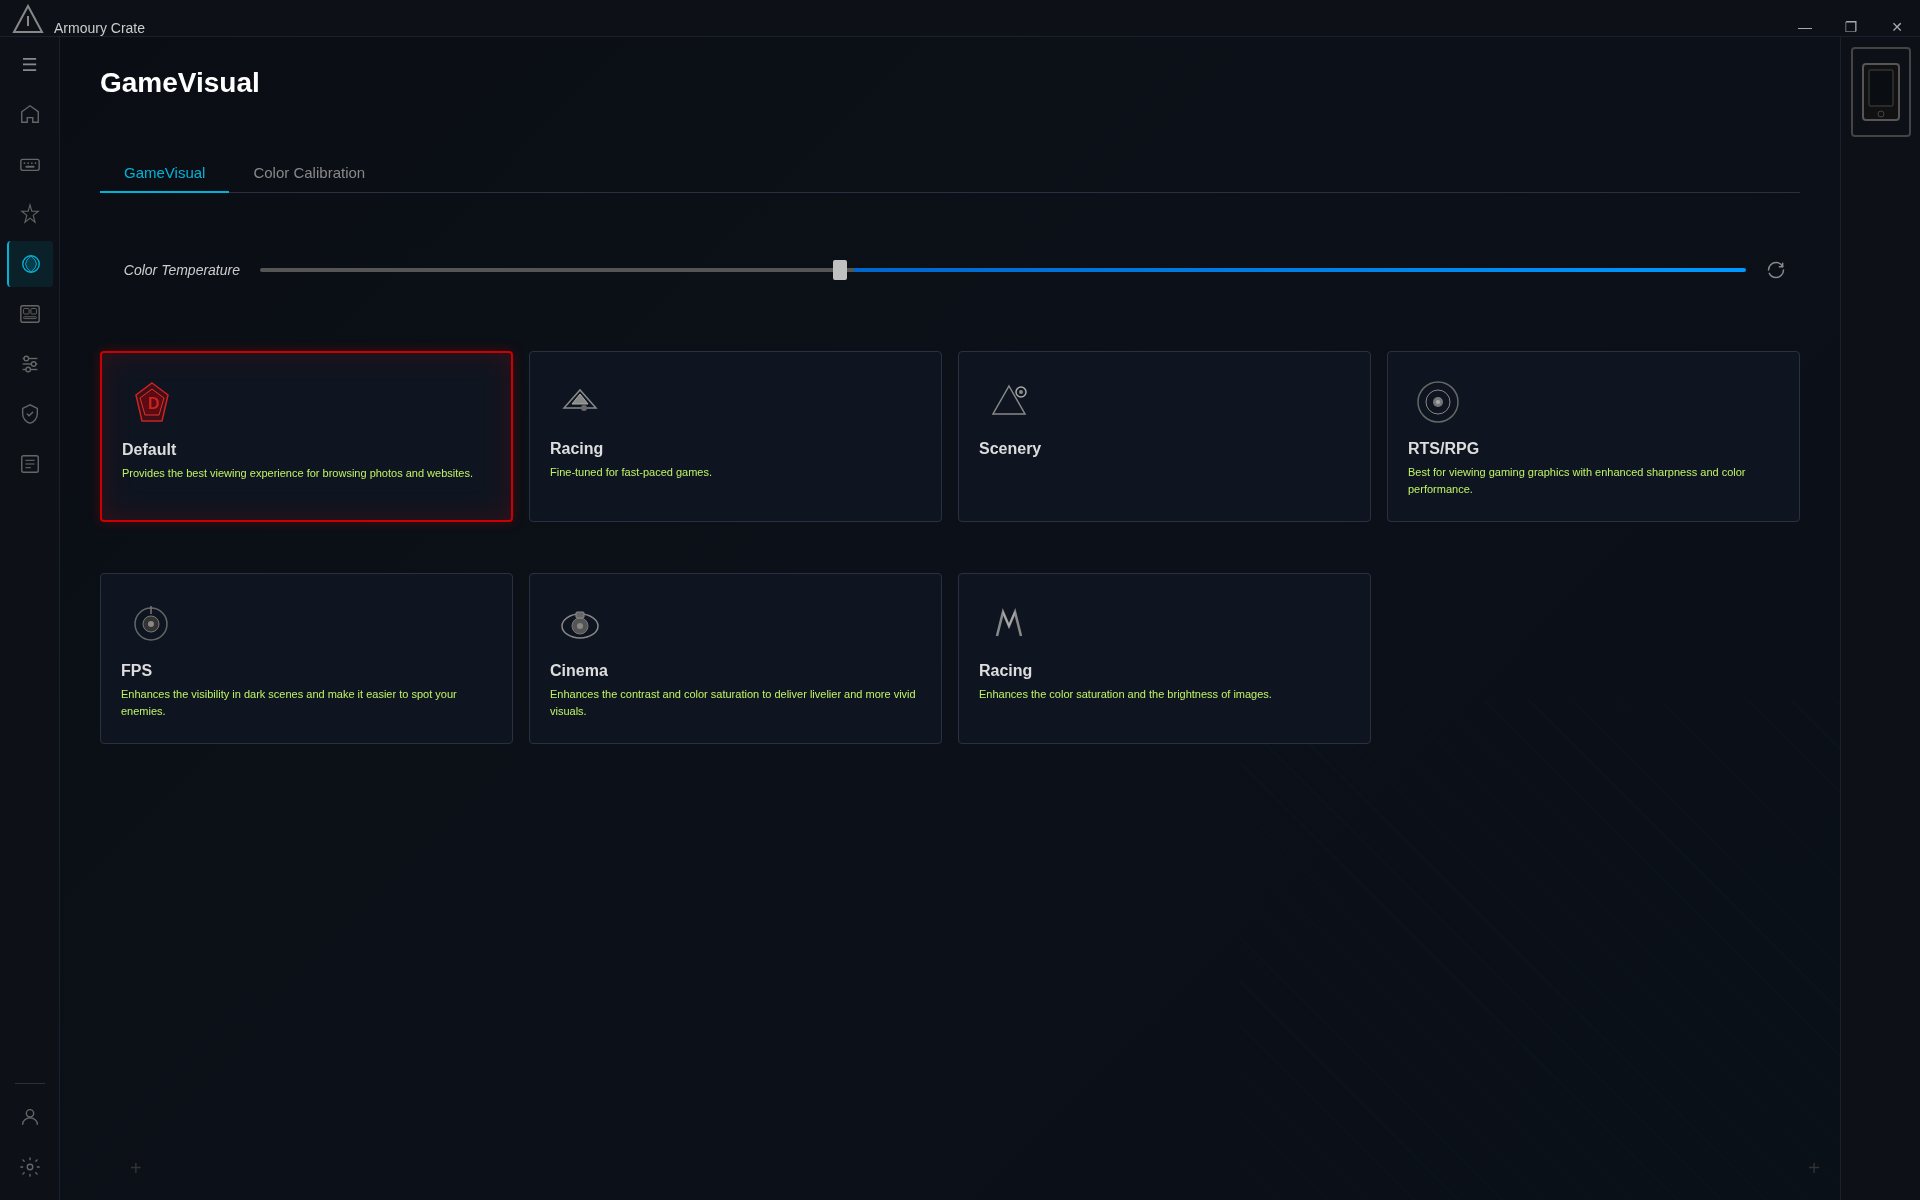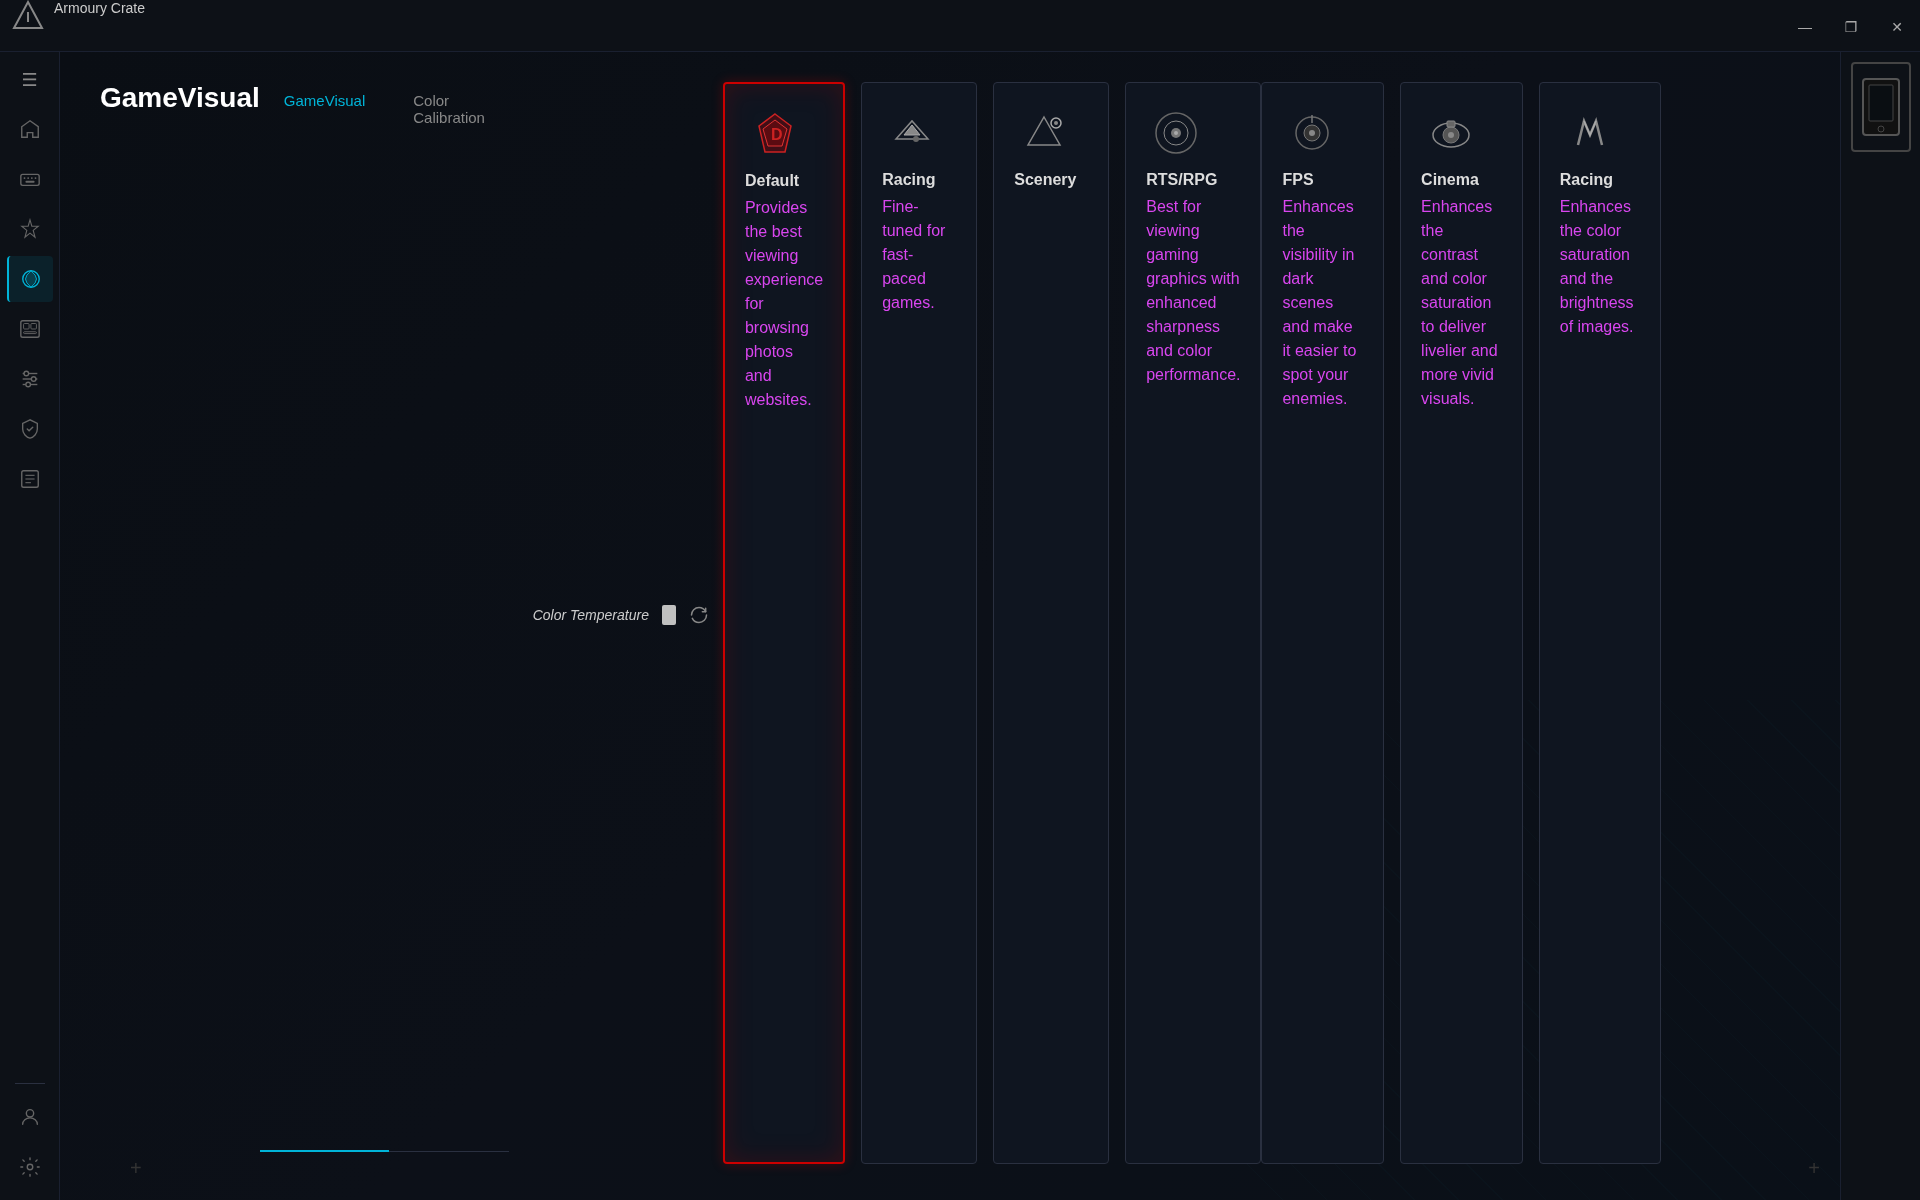--- a/index.html
+++ b/index.html
@@ -9,24 +9,24 @@
       background: #0a0e12;
       font-family: 'Segoe UI', Arial, sans-serif;
       color: #fff;
       overflow: hidden;
       display: flex;
       flex-direction: column;
     }
 
     
     .titlebar {
-      height: 52px;
+      height: 37px;
       background: #0d1117;
       display: flex;
-      align-items: flex-start;
+      align-items: flex-end;
       padding: 0 12px;
       flex-shrink: 0;
       position: relative;
       border-bottom: 1px solid #1a2030;
     }
     .titlebar-logo {
       width: 32px;
       height: 32px;
       margin-right: 10px;
     }
@@ -105,25 +105,26 @@
       width: 30px;
       height: 1px;
       background: #2a3040;
       margin: 8px 0;
     }
 
     
     .content {
       flex: 1;
       display: flex;
-      flex-direction: row;
+      flex-direction: column;
       padding: 30px 40px 20px 40px;
       overflow-y: auto;
       background: linear-gradient(135deg, #0a0e14 0%, #0c1018 50%, #0a1018 100%);
       position: relative;
+      gap: 35px;
     }
 
     
     .content::before {
       content: '';
       position: absolute;
       bottom: 0;
       right: 0;
       width: 600px;
       height: 500px;
@@ -262,22 +263,22 @@
     }
 
     .card-title {
       font-size: 16px;
       font-weight: 600;
       color: #ddd;
       margin-bottom: 6px;
       text-align: center;
     }
     .card-desc {
-      font-size: 16px;
-      color: #d946ef;
+      font-size: 11px;
+      color: #bef264;
       line-height: 1.5;
     }
 
     
     .right-panel {
       width: 80px;
       background: #0d1117;
       border-left: 1px solid #1a2030;
       display: flex;
       align-items: flex-start;

